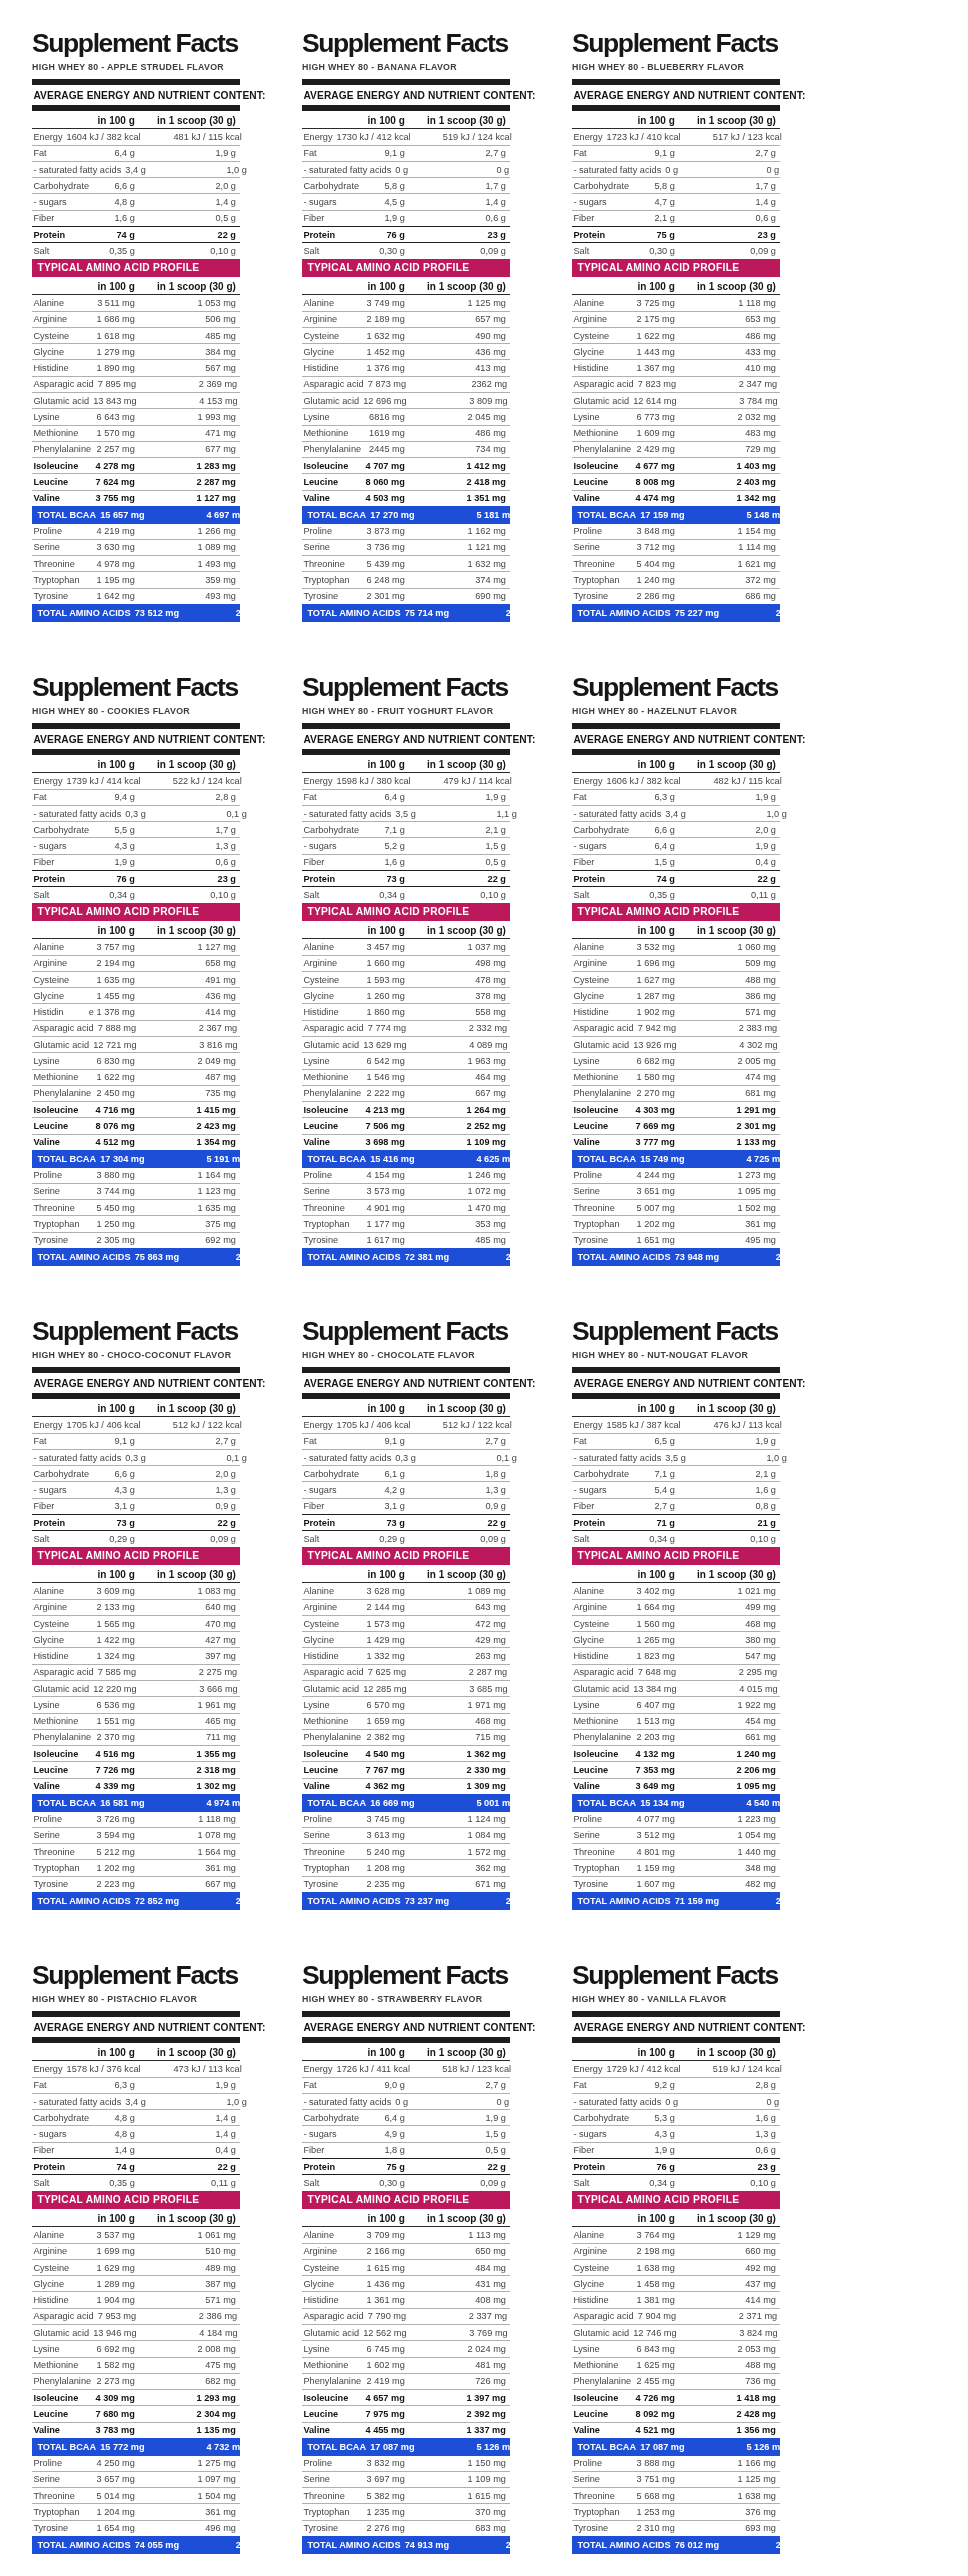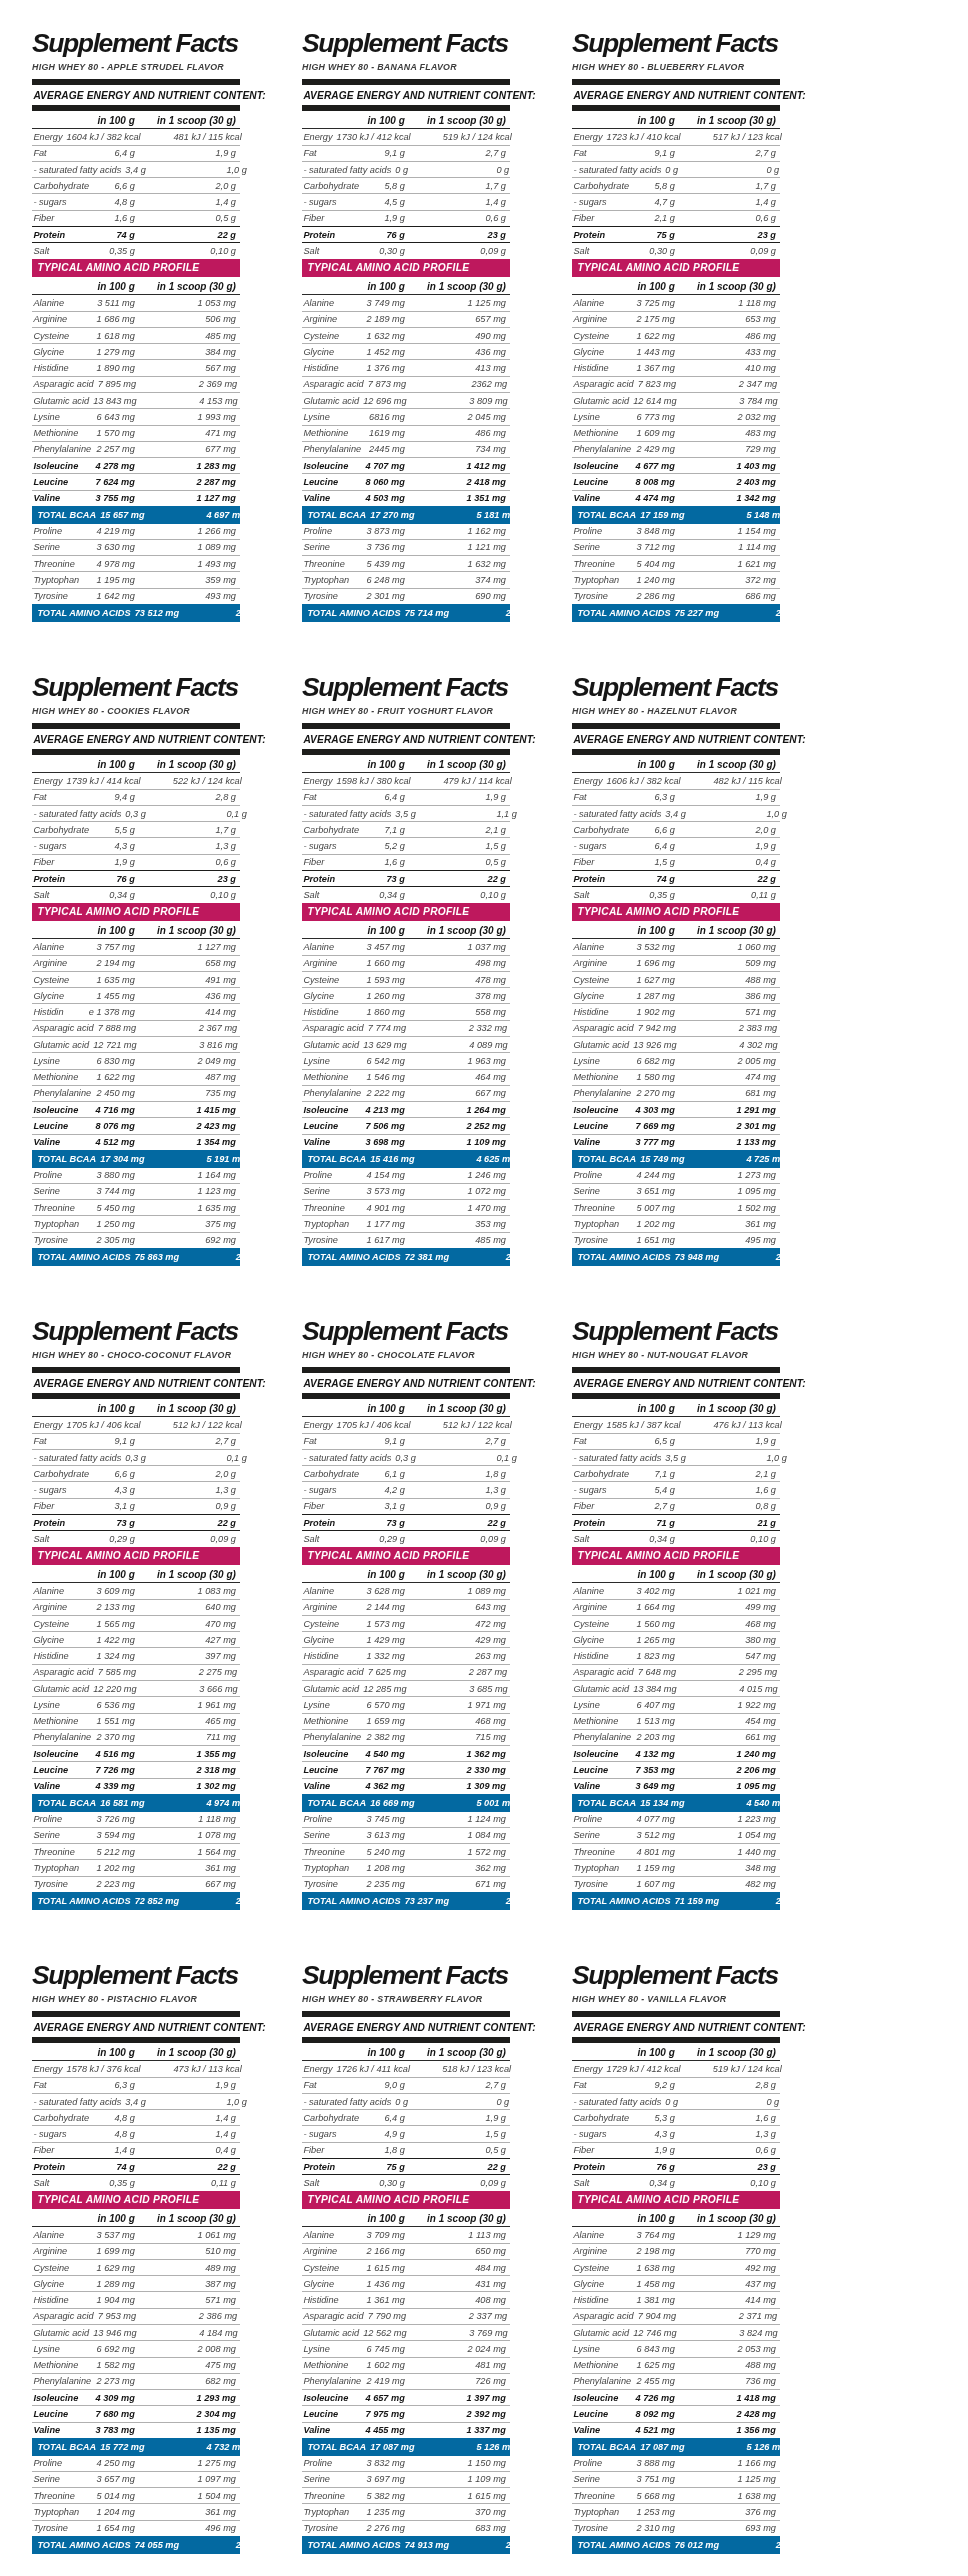--- a/index.html
+++ b/index.html
@@ -3,21 +3,20 @@
 <meta charset="utf-8">
 <style>
   html,body { margin:0; padding:0; background:#ffffff; }
   .sheet {
     width:810px; height:2576px;
     display:grid;
     grid-template-columns:repeat(3, 1fr);
     grid-template-rows:repeat(4, 644px);
     font-family:"Liberation Sans", sans-serif;
     background:#ffffff;
-    font-style:italic;
   }
   .panel { box-sizing:border-box; padding:30px 30px 0 32px; overflow:hidden; }
   .sf-title {
     margin:0; font-size:26.5px; font-weight:bold; letter-spacing:-1.4px;
     color:#161616; line-height:1.02; white-space:nowrap;
   }
   .sf-sub {
     margin-top:4.8px; font-size:8.8px; font-weight:bold; letter-spacing:0.3px;
     color:#3d3d3d; white-space:nowrap;
   }
@@ -40,21 +39,21 @@
   }
   .row .l { text-align:left; white-space:nowrap; }
   .row .v { text-align:right; white-space:nowrap; }
   .row.head {
     font-weight:bold; color:#141414; font-size:10px;
     border-bottom:1.4px solid #2a2a2a; padding-top:4.1px;
   }
   .row.emph { font-weight:bold; color:#141414; }
   .row.strong { border-top:1.4px solid #1d1d1b; border-bottom:1.4px solid #1d1d1b; margin-top:-0.7px; }
   .row.band {
-    background:#0369a1; color:#ffffff; font-weight:bold;
+    background:#1d4ed8; color:#ffffff; font-weight:bold;
     border-bottom:none; padding:3.4px 4.1px 3.4px 5.4px; margin-top:-0.7px;
   }
 </style>
 </head>
 <body>
 
 <div class="sheet">
   <section class="panel">
     <h1 class="sf-title">Supplement Facts</h1>
     <div class="sf-sub">HIGH WHEY 80 - APPLE STRUDEL FLAVOR</div>
@@ -1909,21 +1908,21 @@
     </div>
     <div>
         <div class="row">
           <span class="l">Alanine</span>
           <span class="v">3 764 mg</span>
           <span class="v">1 129 mg</span>
         </div>
         <div class="row">
           <span class="l">Arginine</span>
           <span class="v">2 198 mg</span>
-          <span class="v">770 mg</span>
+          <span class="v">660 mg</span>
         </div>
         <div class="row">
           <span class="l">Cysteine</span>
           <span class="v">1 638 mg</span>
           <span class="v">492 mg</span>
         </div>
         <div class="row">
           <span class="l">Glycine</span>
           <span class="v">1 458 mg</span>
           <span class="v">437 mg</span>

